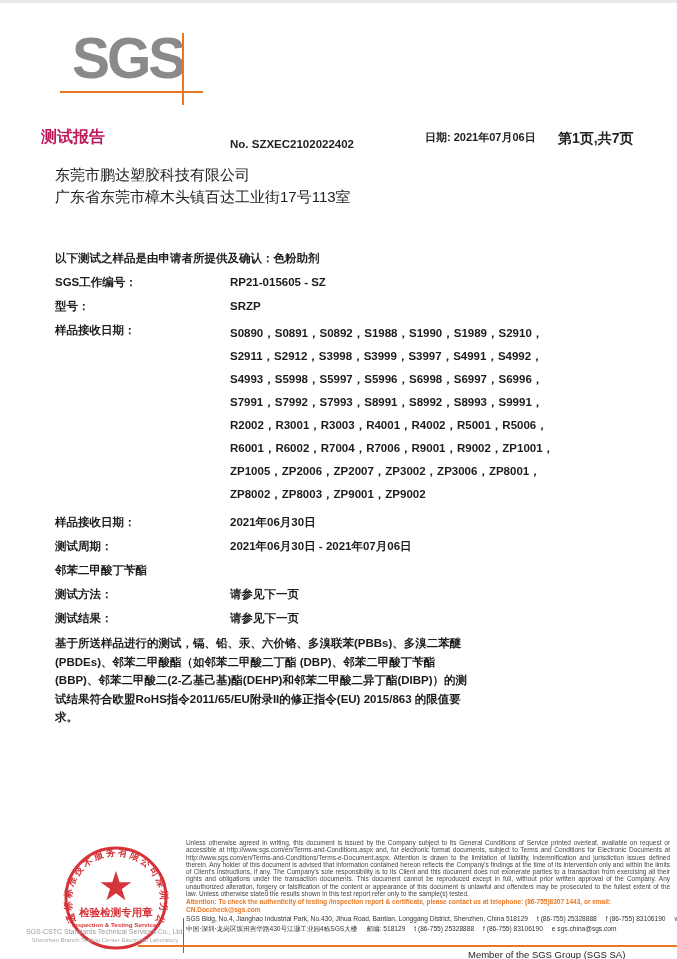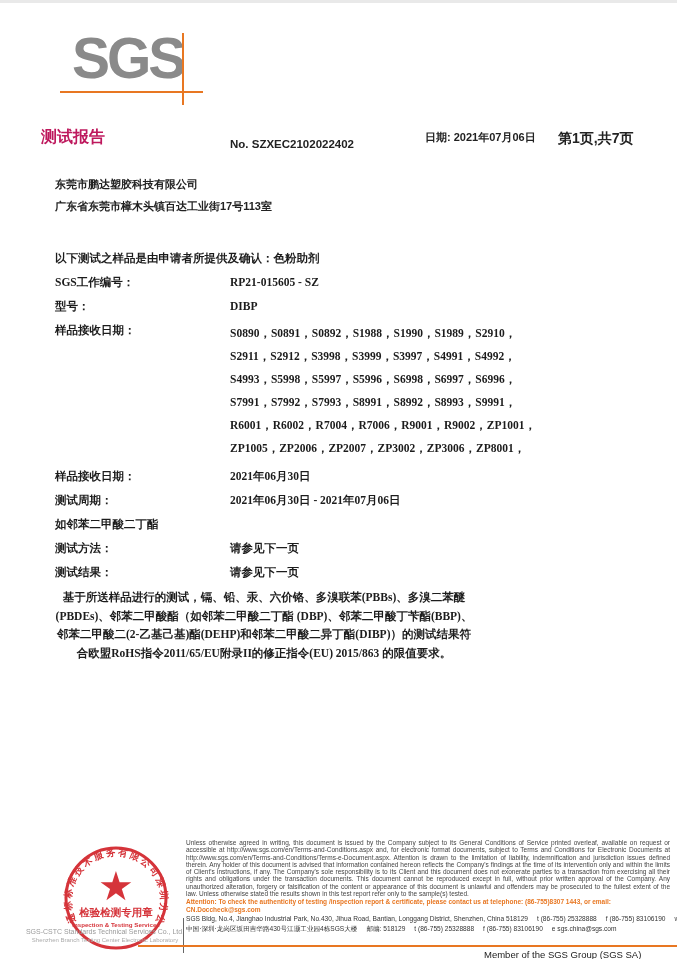--- a/index.html
+++ b/index.html
@@ -17,37 +17,37 @@
     font-family:"Liberation Sans","DejaVu Sans",sans-serif;
   }
   .logo-hline { position:absolute; left:0; top:66px; width:143px; height:2px; background:#e87722; }
   .logo-vline { position:absolute; left:122px; top:8px; width:2px; height:72px; background:#e87722; }
   
   .hdr { position:absolute; left:0; top:124px; width:677px; height:20px; font-weight:600; }
   .hdr .title { position:absolute; left:41px; top:0; font-size:16px; font-weight:bold; color:#be185d; }
   .hdr .no    { position:absolute; left:230px; top:11px; font-size:11.5px; }
   .hdr .date  { position:absolute; left:425px; top:3px; font-size:11px; }
   .hdr .pages { position:absolute; left:558px; top:3px; font-size:14px; }
-  .applicant { position:absolute; left:55px; top:170px; font-size:11px; font-weight:700; line-height:22px; }
+  .applicant { position:absolute; left:55px; top:161px; font-size:15px; font-weight:400; line-height:22px; }
   
-  .main { position:absolute; left:55px; top:247px; width:592px; font-size:11.5px; font-weight:600; color:#1c1c1c;font-family:Liberation Serif, serif; }
+  .main { position:absolute; left:55px; top:247px; width:592px; font-size:11.5px; font-weight:600; color:#1c1c1c; }
   .row { display:grid; grid-template-columns:175px 1fr; line-height:16px; margin-bottom:8px; align-items:start; }
   .row.single { grid-template-columns:1fr; }
   .ref-lines div { line-height:23px; }
   .row .label { white-space:nowrap; }
-  .conclusion-text { width:418px; line-height:18.5px; text-align:center; }
+  .conclusion-text { width:418px; line-height:18.5px; text-align:left; }
   
   .footer-right { position:absolute; left:186px; top:836px; width:484px; color:#3a3a3a; }
   .legal { font-size:6.5px; line-height:7.3px; text-align:justify; color:#444; }
   .attention { margin-top:1px; font-size:6.5px; line-height:7.3px; font-weight:bold; color:#e87722; }
   .addr-row { display:flex; gap:9px; white-space:nowrap; font-size:6.6px; color:#333; margin-top:2.5px; }
   .addr-row span { flex:none; }
   .v-divider { position:absolute; left:183px; top:915px; width:1px; height:35px; background:#666; }
   .orange-rule { position:absolute; left:138px; top:942px; width:539px; height:2px; background:#e87722; }
-  .member { position:absolute; left:484px; top:946px; font-size:9.5px; color:#222; }
+  .member { position:absolute; left:468px; top:946px; font-size:9.5px; color:#222; }
   
   .stamp { position:absolute; left:56px; top:842px; width:120px; height:108px; opacity:.92; }
   .stamp-company { position:absolute; left:20px; top:924px; width:170px; text-align:center; color:#9a9a9a; }
   .stamp-company .l1 { font-size:7px; line-height:9px; }
   .stamp-company .l2 { font-size:6px; line-height:8px; color:#ababab; }
 </style>
 </head>
 <body>
 
 <div class="page">
@@ -75,47 +75,49 @@
       <span>以下测试之样品是由申请者所提供及确认：色粉助剂</span>
     </div>
 
     <div class="row">
       <span class="label">SGS工作编号：</span>
       <span class="value">RP21-015605 - SZ</span>
     </div>
 
     <div class="row">
       <span class="label">型号：</span>
-      <span class="value">DIBP</span>
+      <span class="value">SRZP</span>
     </div>
 
     <div class="row">
       <span class="label">样品接收日期：</span>
       <span class="value ref-lines">
         <div>S0890，S0891，S0892，S1988，S1990，S1989，S2910，</div>
         <div>S2911，S2912，S3998，S3999，S3997，S4991，S4992，</div>
         <div>S4993，S5998，S5997，S5996，S6998，S6997，S6996，</div>
         <div>S7991，S7992，S7993，S8991，S8992，S8993，S9991，</div>
+        <div>R2002，R3001，R3003，R4001，R4002，R5001，R5006，</div>
         <div>R6001，R6002，R7004，R7006，R9001，R9002，ZP1001，</div>
         <div>ZP1005，ZP2006，ZP2007，ZP3002，ZP3006，ZP8001，</div>
+        <div>ZP8002，ZP8003，ZP9001，ZP9002</div>
       </span>
     </div>
 
     <div class="row">
       <span class="label">样品接收日期：</span>
       <span class="value">2021年06月30日</span>
     </div>
 
     <div class="row">
       <span class="label">测试周期：</span>
       <span class="value">2021年06月30日 - 2021年07月06日</span>
     </div>
 
     <div class="row">
-      <span class="value">如邻苯二甲酸二丁酯</span>
+      <span class="value">邻苯二甲酸丁苄酯</span>
     </div>
 
     <div class="row">
       <span class="label">测试方法：</span>
       <span class="value">请参见下一页</span>
     </div>
 
     <div class="row">
       <span class="label">测试结果：</span>
       <span class="value">请参见下一页</span>

